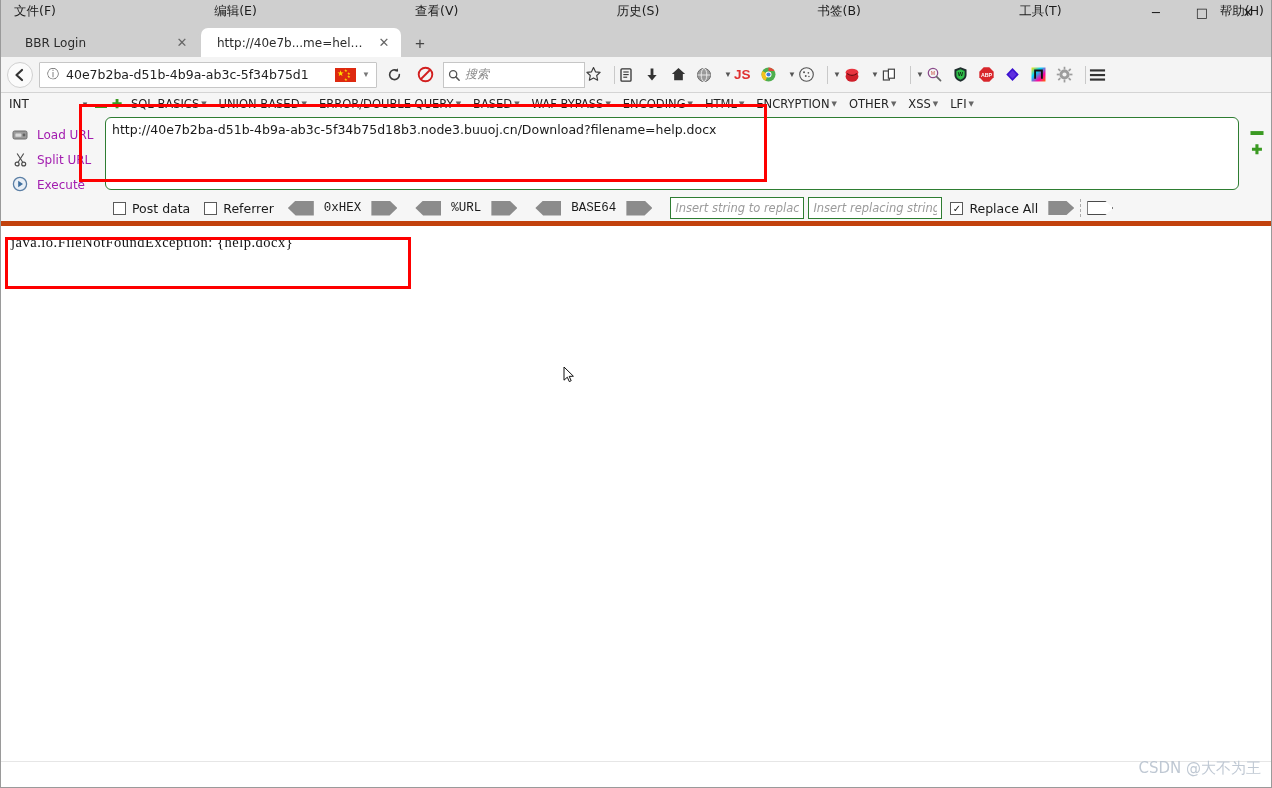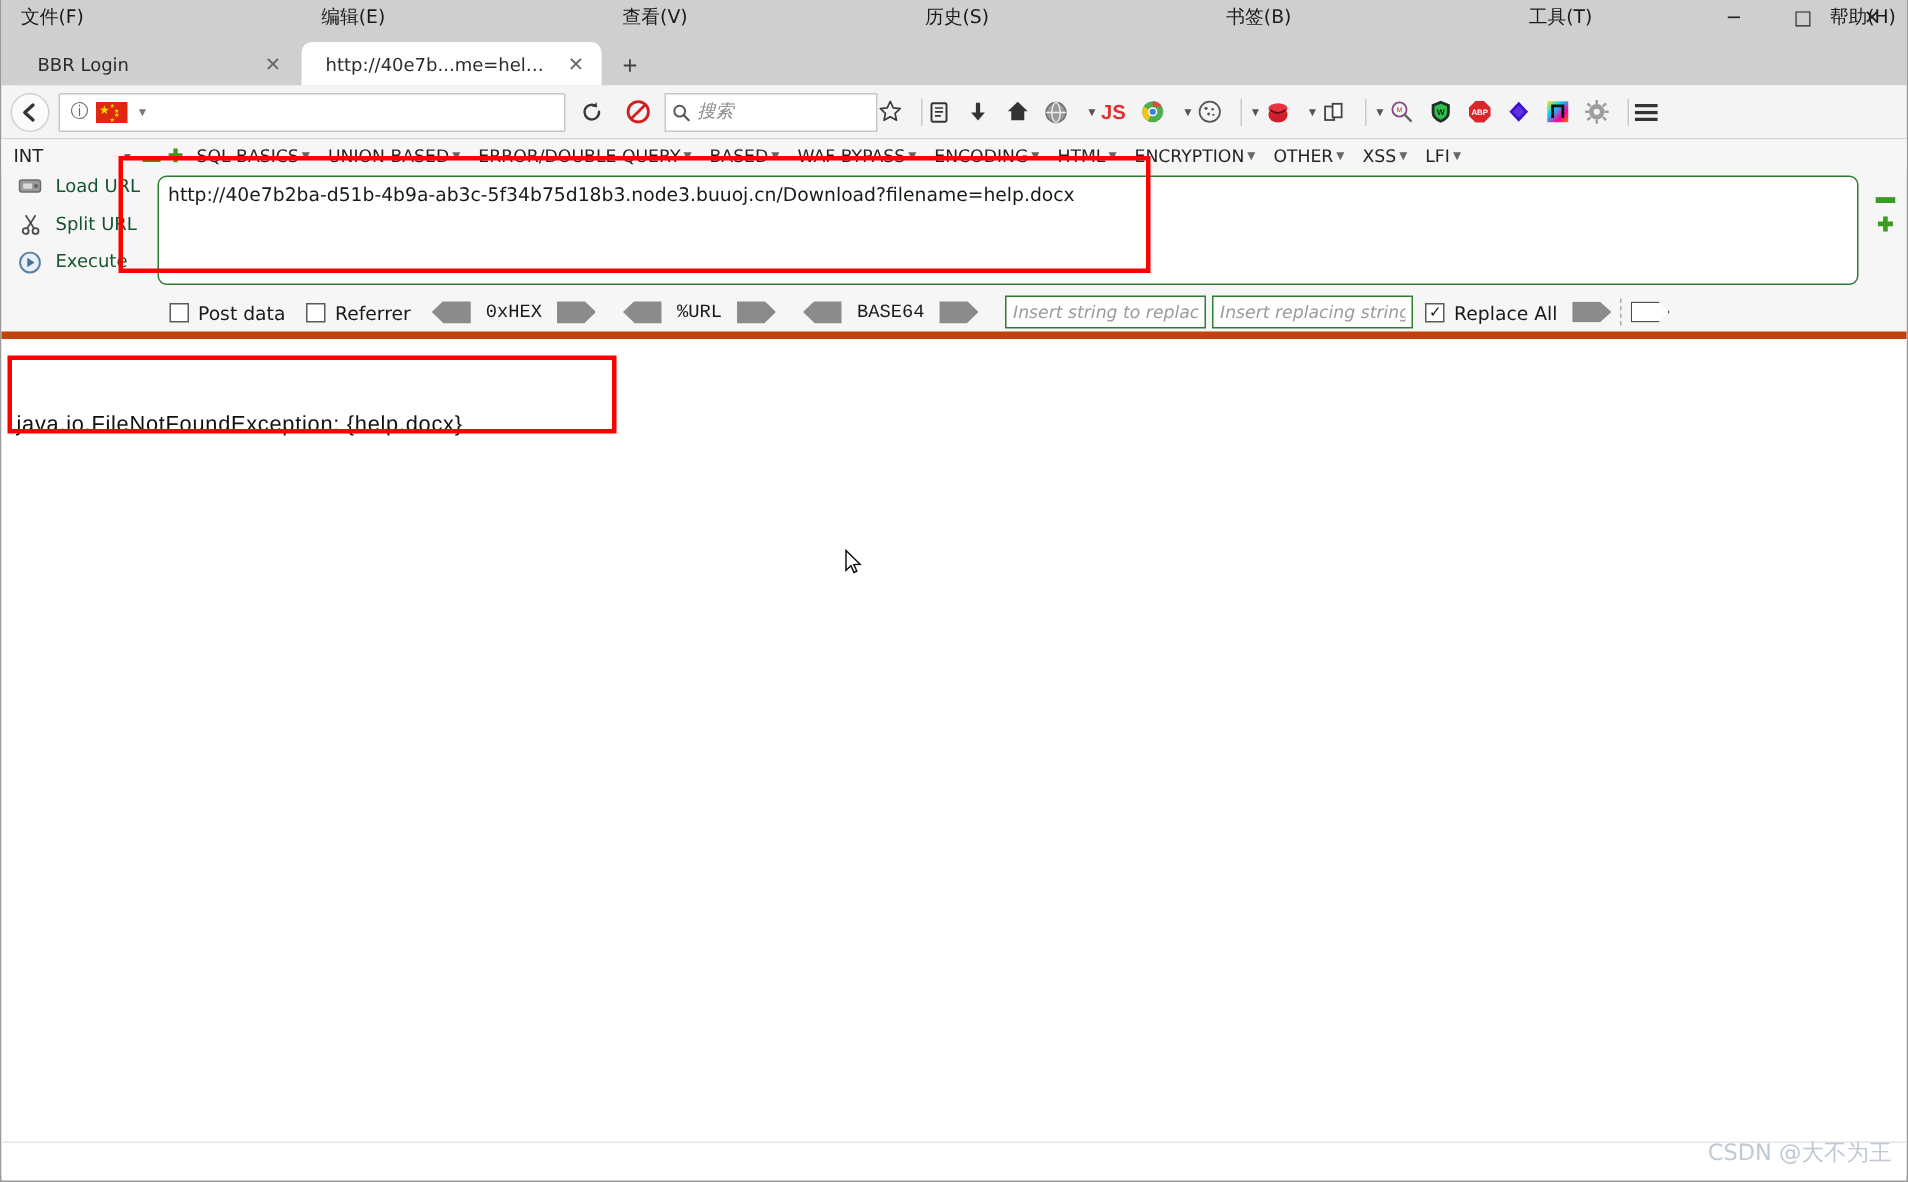--- a/index.html
+++ b/index.html
@@ -236,23 +236,23 @@
     white-space: nowrap;
     font-family: "DejaVu Sans", sans-serif;
   }
   .hb-menu .caret { font-size: 7px; color: #666; margin-left: 2px; vertical-align: middle; }
 
   .hb-body { display: flex; padding: 3px 0 0 0; }
   .hb-left { width: 104px; flex: 0 0 auto; padding-left: 6px; }
   .hb-btn {
     height: 25px;
     display: flex;
-    align-items: flex-start;
+    align-items: flex-end;
     font-size: 12px;
-    color: #14532d;
+    color: #a21caf;
     font-family: "DejaVu Sans", sans-serif;
   }
   .hb-btn .ico { width: 26px; display: flex; align-items: center; justify-content: center; }
   .hb-btn .lbl { padding-left: 4px; }
 
   .hb-textarea {
     flex: 1;
     height: 73px;
     background: #ffffff;
     border: 1px solid #2e7d32;
@@ -343,26 +343,25 @@
   }
 
   
   .content {
     position: relative;
     height: 558px;
     background: #ffffff;
     padding: 8px 10px;
   }
   .err-text {
-    font-family: Liberation Sans, sans-serif;
+    font-family: Liberation Serif, serif;
     font-size: 14.5px;
     color: #111;
     letter-spacing: 0.5px;
     white-space: nowrap;
-    margin-top: 41px;
   }
   .cursor {
     position: absolute;
     left: 562px; top: 140px;
     width: 12px; height: 18px;
     pointer-events: none;
   }
 
   
   .redbox {
@@ -426,20 +425,21 @@
   <div class="navbar">
 
     <div class="nav-back">
       <svg width="14" height="14" viewBox="0 0 14 14" aria-hidden="true">
         <path d="M9 2 L3.5 7 L9 12" stroke="#333" stroke-width="2.2" fill="none" stroke-linecap="round" stroke-linejoin="round"></path>
       </svg>
     </div>
 
     <div class="urlbox">
       <span class="info-icon">ⓘ</span>
+      <span class="url-text">40e7b2ba-d51b-4b9a-ab3c-5f34b75d1</span>
       <span class="cn-flag">
         <span class="star-big">★</span>
         <span class="star-s" style="left:9px;top:1px;">★</span>
         <span class="star-s" style="left:12px;top:4px;">★</span>
         <span class="star-s" style="left:12px;top:7px;">★</span>
         <span class="star-s" style="left:9px;top:10px;">★</span>
       </span>
       <span class="drop-caret">▼</span>
     </div>
 

